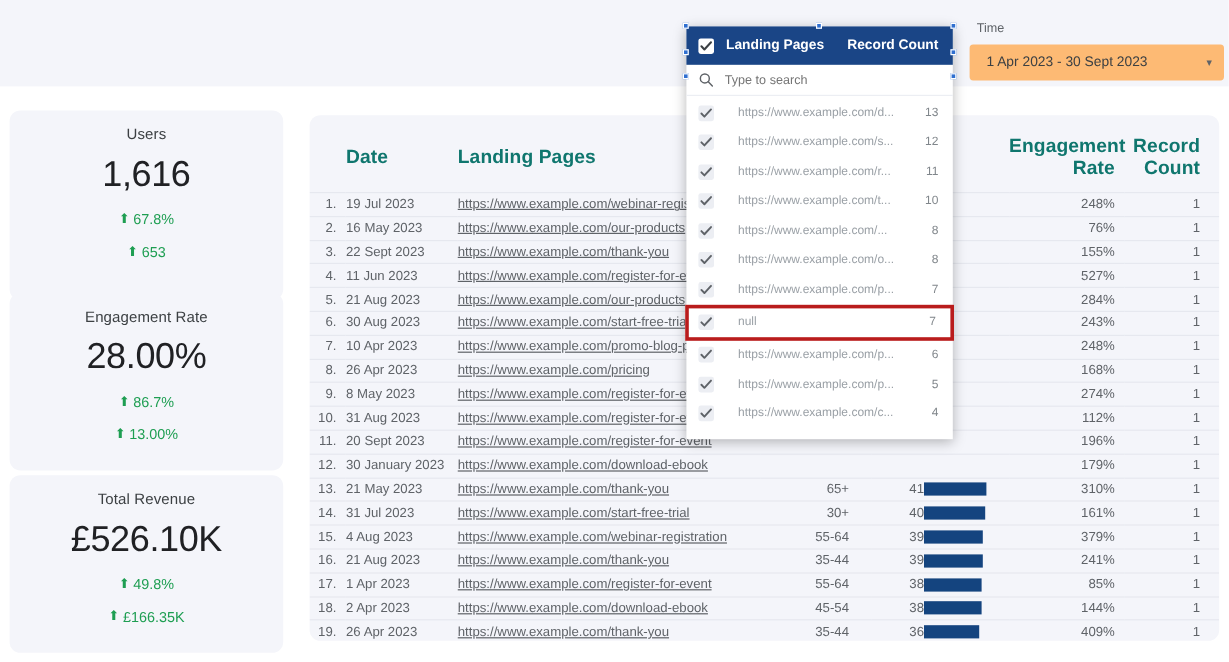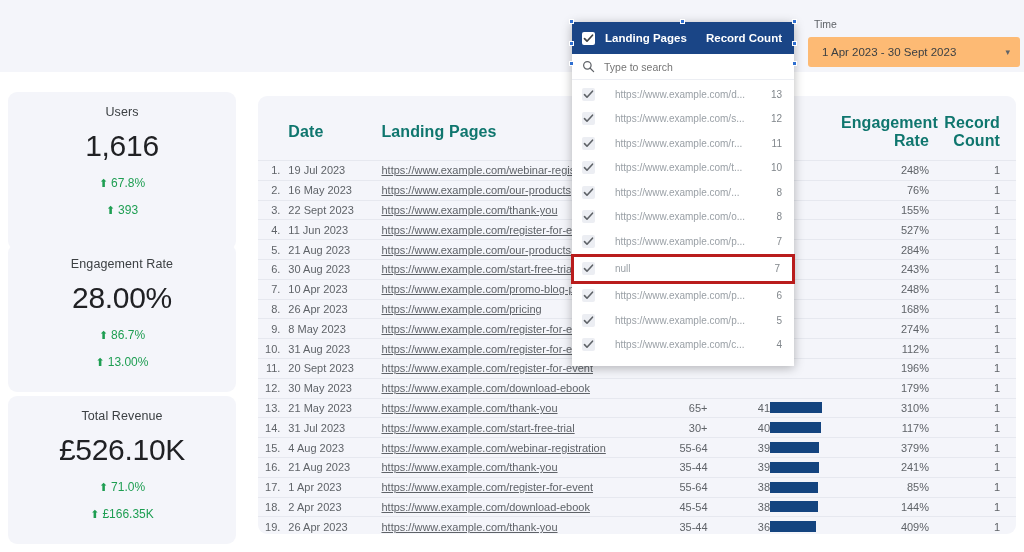--- a/index.html
+++ b/index.html
@@ -139,21 +139,21 @@
 
   <div id="kpi-0" class="kpi-card">
     <div class="kpi-title">Users</div>
     <div class="kpi-value">1,616</div>
     <div class="kpi-delta">
       <span class="arr">⬆</span>
       <span>67.8%</span>
     </div>
     <div class="kpi-delta">
       <span class="arr">⬆</span>
-      <span>393</span>
+      <span>653</span>
     </div>
   </div>
 
   <div id="kpi-1" class="kpi-card">
     <div class="kpi-title">Engagement Rate</div>
     <div class="kpi-value">28.00%</div>
     <div class="kpi-delta">
       <span class="arr">⬆</span>
       <span>86.7%</span>
     </div>
@@ -161,21 +161,21 @@
       <span class="arr">⬆</span>
       <span>13.00%</span>
     </div>
   </div>
 
   <div id="kpi-2" class="kpi-card">
     <div class="kpi-title">Total Revenue</div>
     <div class="kpi-value">£526.10K</div>
     <div class="kpi-delta">
       <span class="arr">⬆</span>
-      <span>71.0%</span>
+      <span>49.8%</span>
     </div>
     <div class="kpi-delta">
       <span class="arr">⬆</span>
       <span>£166.35K</span>
     </div>
   </div>
 
   <div id="table-card">
     <table class="tbl">
       <thead>
@@ -296,21 +296,21 @@
             <td class="c-date">20 Sept 2023</td>
             <td class="c-url"><a class="url-link">https://www.example.com/register-for-event</a></td>
             <td class="c-age"></td>
             <td class="c-num"></td>
             <td class="c-bar"></td>
             <td class="c-eng">196%</td>
             <td class="c-rec">1</td>
           </tr>
           <tr>
             <td class="c-idx">12.</td>
-            <td class="c-date">30 May 2023</td>
+            <td class="c-date">30 January 2023</td>
             <td class="c-url"><a class="url-link">https://www.example.com/download-ebook</a></td>
             <td class="c-age"></td>
             <td class="c-num"></td>
             <td class="c-bar"></td>
             <td class="c-eng">179%</td>
             <td class="c-rec">1</td>
           </tr>
           <tr>
             <td class="c-idx">13.</td>
             <td class="c-date">21 May 2023</td>
@@ -325,21 +325,21 @@
           </tr>
           <tr>
             <td class="c-idx">14.</td>
             <td class="c-date">31 Jul 2023</td>
             <td class="c-url"><a class="url-link">https://www.example.com/start-free-trial</a></td>
             <td class="c-age">30+</td>
             <td class="c-num">40</td>
             <td class="c-bar">
               <span class="bar" style="width: 51px;"></span>
             </td>
-            <td class="c-eng">117%</td>
+            <td class="c-eng">161%</td>
             <td class="c-rec">1</td>
           </tr>
           <tr>
             <td class="c-idx">15.</td>
             <td class="c-date">4 Aug 2023</td>
             <td class="c-url"><a class="url-link">https://www.example.com/webinar-registration</a></td>
             <td class="c-age">55-64</td>
             <td class="c-num">39</td>
             <td class="c-bar">
               <span class="bar" style="width: 49px;"></span>

